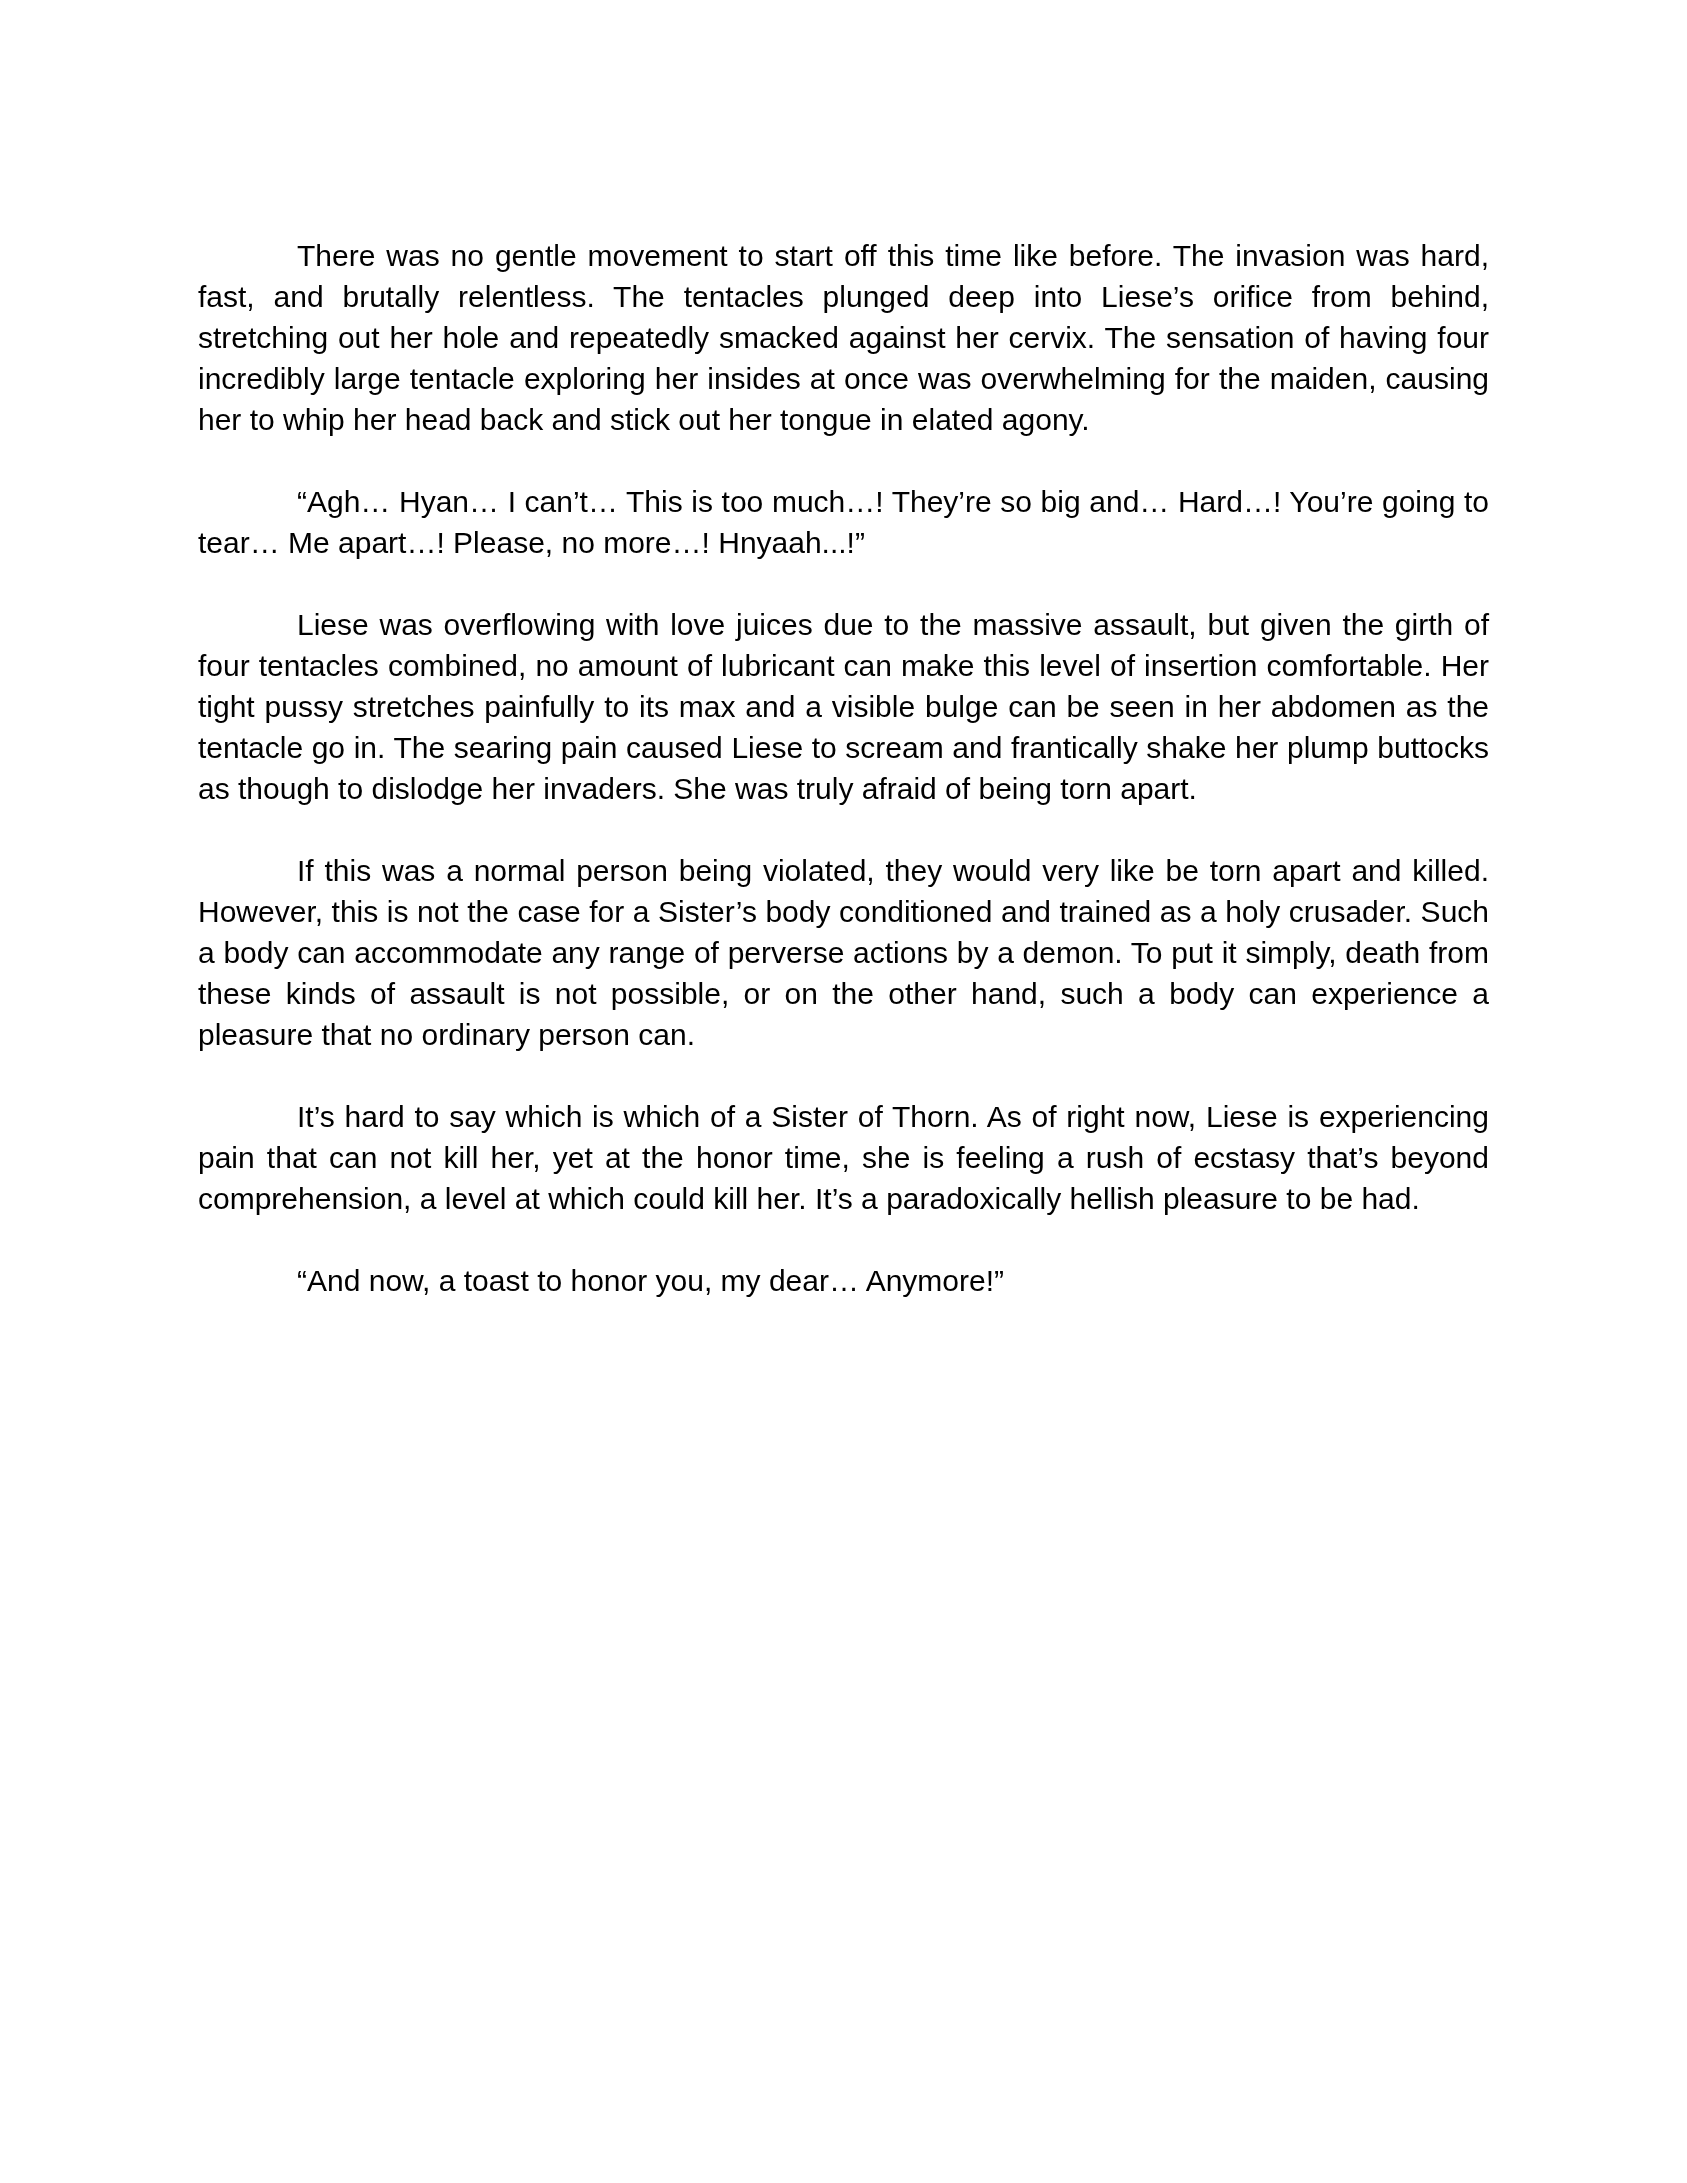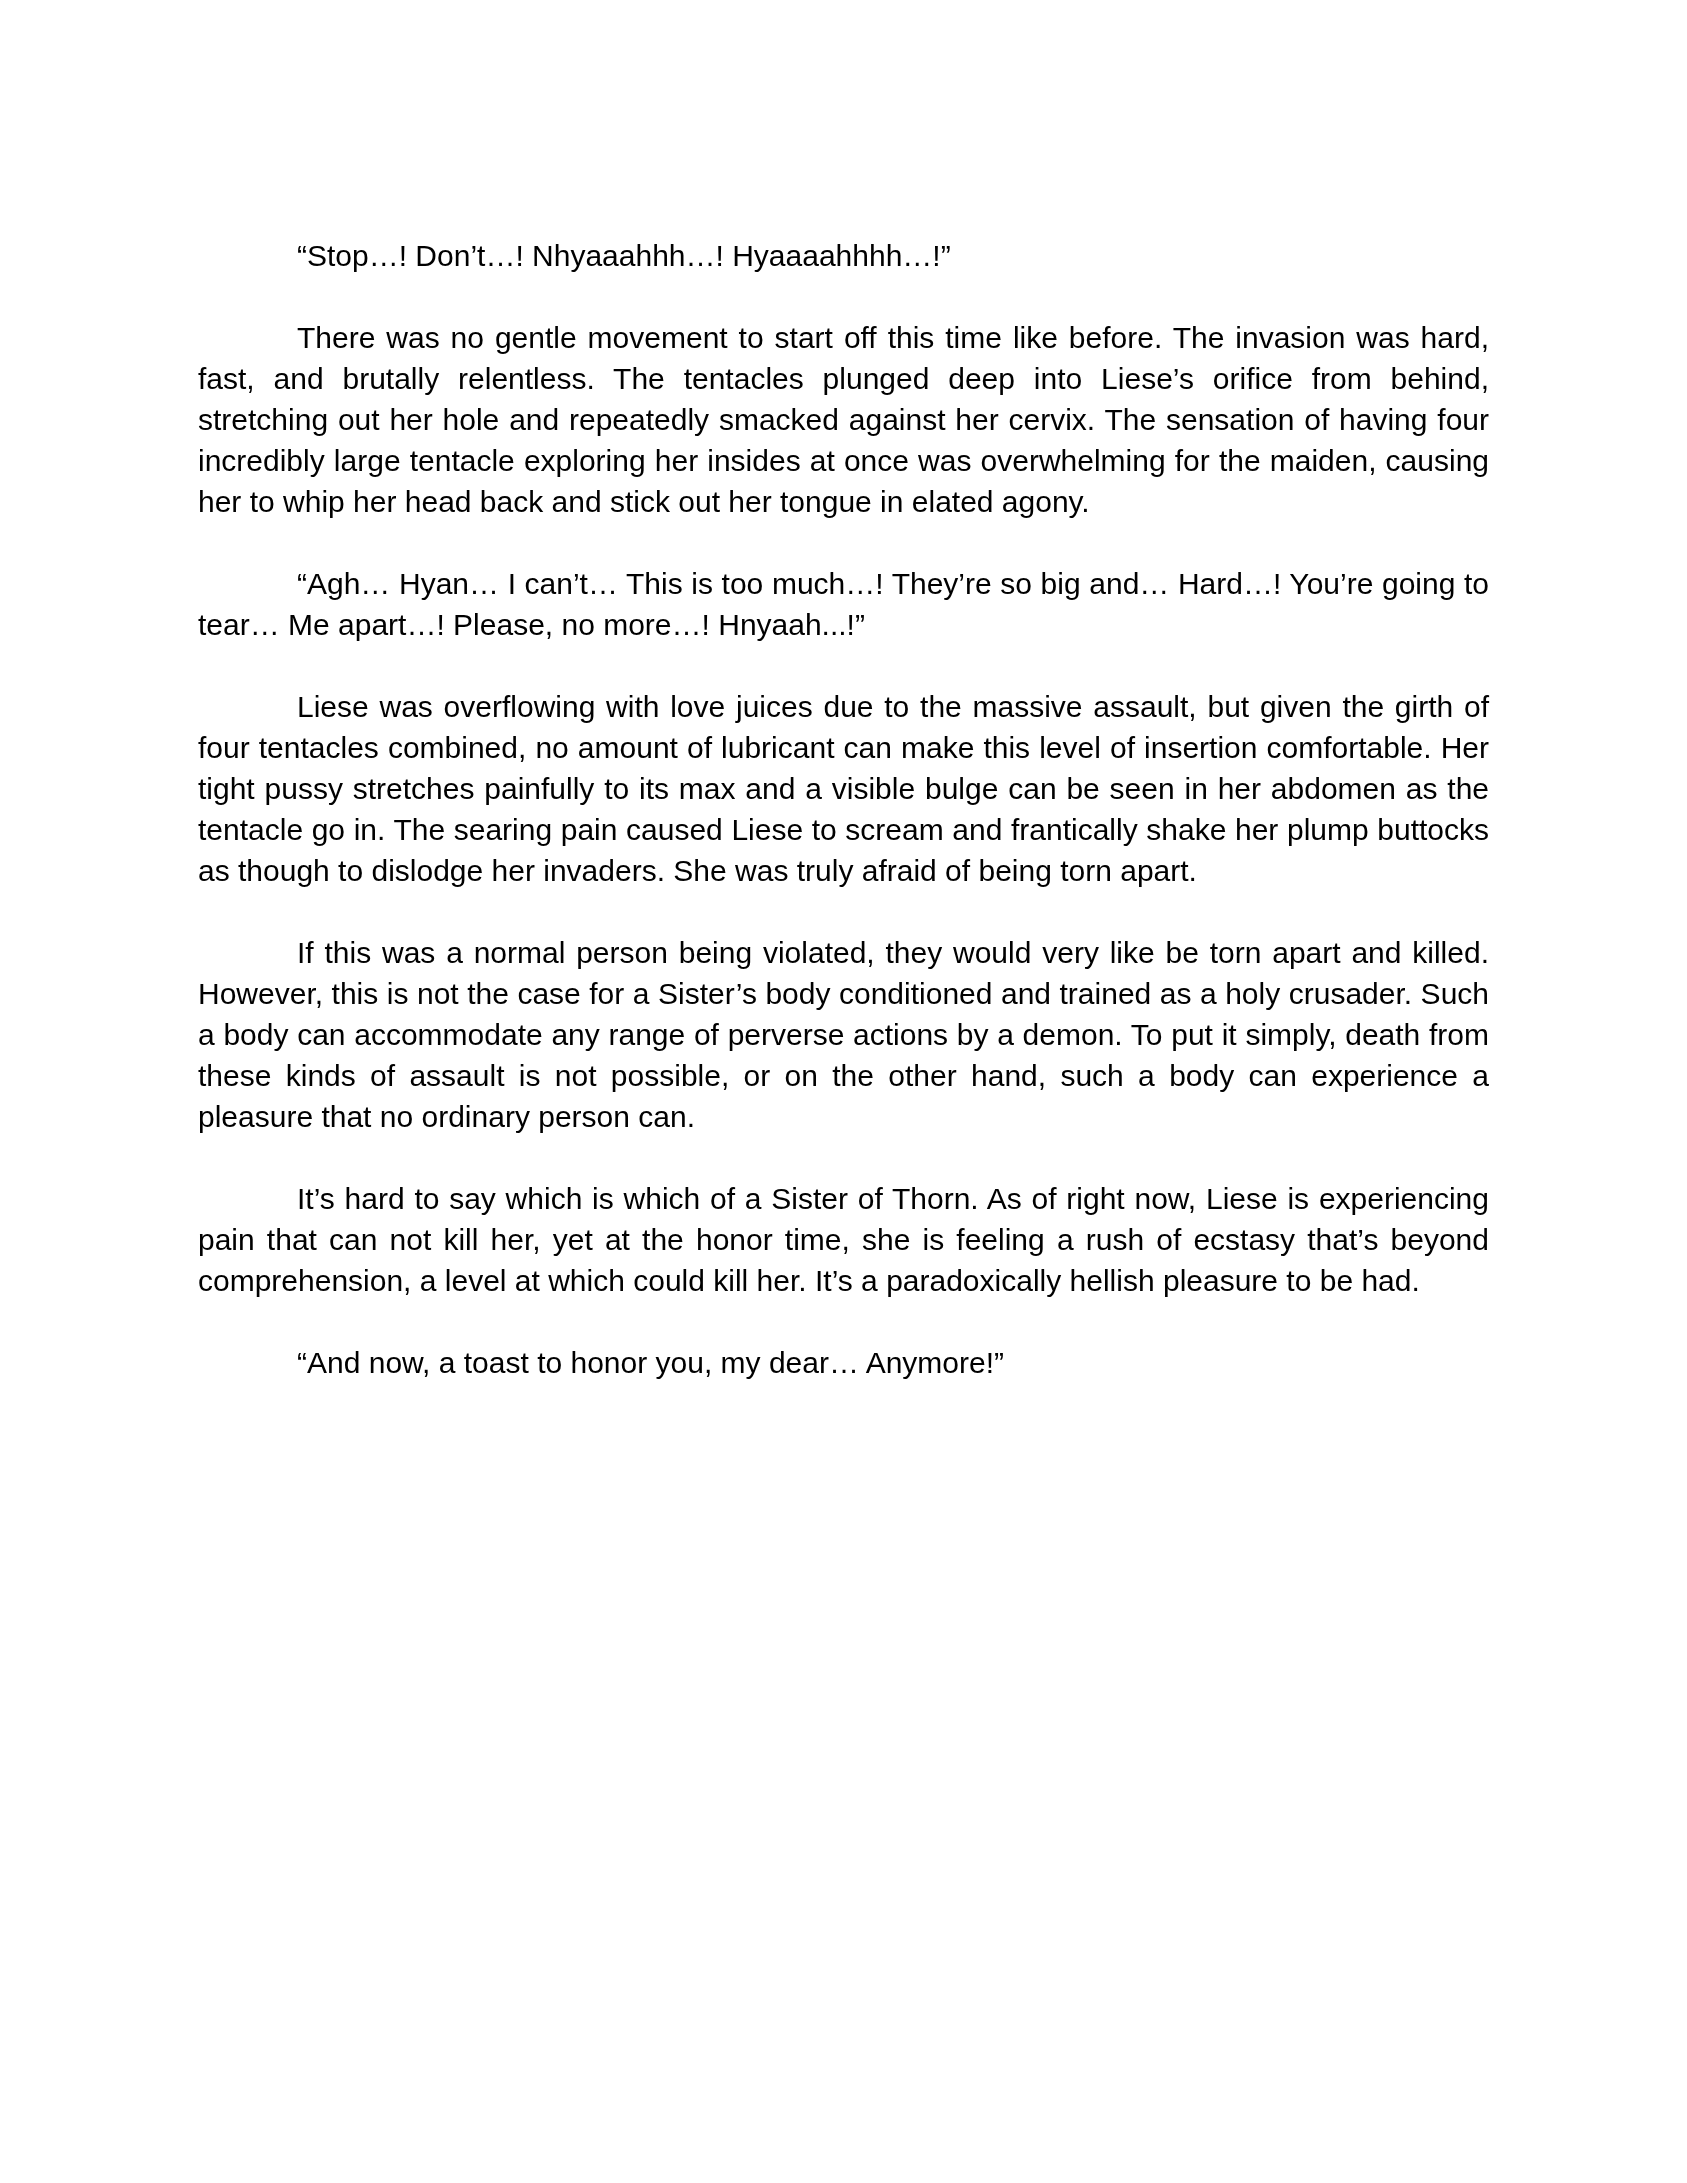--- a/index.html
+++ b/index.html
@@ -31,21 +31,20 @@
   }
   .content p:last-child {
     margin-bottom: 0;
   }
 </style>
 </head>
 <body>
 
 <div class="page">
   <div class="content">
-      <p>“Stop…! Don’t…! Nhyaaahhh…! Hyaaaahhhh…!”</p>
       <p>There was no gentle movement to start off this time like before. The invasion was hard, fast, and brutally relentless. The tentacles plunged deep into Liese’s orifice from behind, stretching out her hole and repeatedly smacked against her cervix. The sensation of having four incredibly large tentacle exploring her insides at once was overwhelming for the maiden, causing her to whip her head back and stick out her tongue in elated agony.</p>
       <p>“Agh… Hyan… I can’t… This is too much…! They’re so big and… Hard…! You’re going to tear… Me apart…! Please, no more…! Hnyaah...!”</p>
       <p>Liese was overflowing with love juices due to the massive assault, but given the girth of four tentacles combined, no amount of lubricant can make this level of insertion comfortable. Her tight pussy stretches painfully to its max and a visible bulge can be seen in her abdomen as the tentacle go in. The searing pain caused Liese to scream and frantically shake her plump buttocks as though to dislodge her invaders. She was truly afraid of being torn apart.</p>
       <p>If this was a normal person being violated, they would very like be torn apart and killed. However, this is not the case for a Sister’s body conditioned and trained as a holy crusader. Such a body can accommodate any range of perverse actions by a demon. To put it simply, death from these kinds of assault is not possible, or on the other hand, such a body can experience a pleasure that no ordinary person can.</p>
       <p>It’s hard to say which is which of a Sister of Thorn. As of right now, Liese is experiencing pain that can not kill her, yet at the honor time, she is feeling a rush of ecstasy that’s beyond comprehension, a level at which could kill her. It’s a paradoxically hellish pleasure to be had.</p>
       <p>“And now, a toast to honor you, my dear… Anymore!”</p>
     </div>
 </div>
 
 

